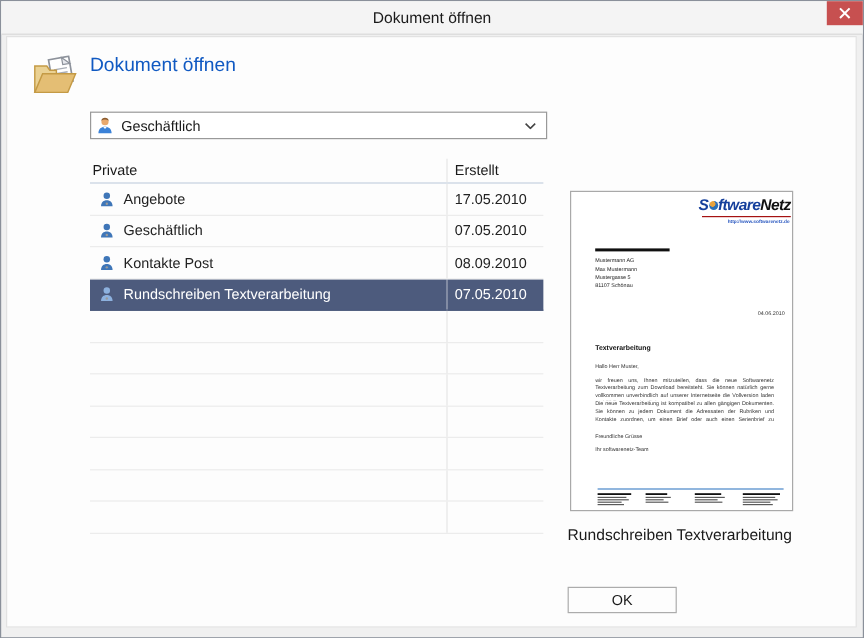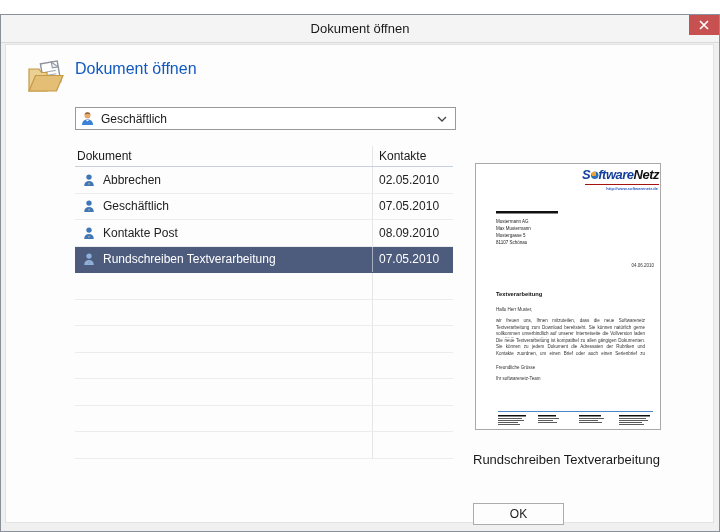--- a/index.html
+++ b/index.html
@@ -1,19 +1,19 @@
 <!DOCTYPE html>
 <html><head>
 <meta charset="utf-8">
 <style>
   * { margin:0; padding:0; box-sizing:border-box; }
   html,body { width:720px; height:532px; font-family:"Liberation Sans", sans-serif; background:#fff; }
   body { position:relative; overflow:hidden; }
 
-  .dialog { position:absolute; inset:0; border:1px solid #8a909a; background:#f0f0f0;margin-top:14px; }
+  .dialog { position:absolute; inset:0; border:1px solid #8a909a; background:#f0f0f0; }
 
   
   .titlebar { position:absolute; left:0; right:0; top:0; height:28px; background:#f4f4f4;
               border-bottom:1px solid #d9d9d9; }
   .titlebar .title { position:absolute; left:0; right:0; top:6px; text-align:center;
                      font-size:13px; color:#1a1a1a; }
   .close-btn { position:absolute; top:0; right:0; width:30px; height:20px; background:#c75050;
                display:flex; align-items:center; justify-content:center; cursor:pointer; }
 
   
@@ -40,21 +40,21 @@
   .trow { display:flex; height:26.5px; align-items:stretch; border-bottom:1px solid #ececec; }
   .cell-doc { flex:1; display:flex; align-items:center; }
   .cell-doc svg { margin-left:7px; width:14px; height:14px; flex:none; }
   .doc-name { margin-left:7px; white-space:nowrap; }
   .cell-date { width:81px; padding-left:6px; border-left:1px solid #e6e6e6;
                display:flex; align-items:center; }
   .trow.selected { background:#4d5b7d; color:#fff; border-bottom-color:#4d5b7d; }
   .trow.selected .cell-date { border-left-color:rgba(255,255,255,.5); }
 
   
-  .preview-panel { position:absolute; left:469px; top:118px; width:186px; height:267px;
+  .preview-panel { position:absolute; left:469px; top:128px; width:186px; height:267px;
                    border:1px solid #a9a9a9; background:#fff; overflow:hidden; }
   .letter-inner { position:absolute; left:0; top:0; width:372px; height:534px;
                   transform:scale(.5); transform-origin:0 0; color:#333; }
   .lt-logo { position:absolute; top:8px; right:6px; font-size:26px; font-weight:bold; font-style:italic;
              letter-spacing:-1px; color:#16409c; white-space:nowrap; line-height:26px; text-align:right; }
   .lt-logo .globe { display:inline-block; width:15px; height:15px; border-radius:50%;
                     background:radial-gradient(circle at 38% 32%, #e8a33d 0 32%, #2a70b8 38%);
                     margin:0 0 0 1px; }
   .lt-logo .netz { color:#111; }
   .lt-logoline { position:absolute; top:40px; right:6px; width:148px; border-top:2px solid #a51212; }
@@ -121,35 +121,35 @@
         <path d="M6 8.9 l1.5 1.6 l1.5 -1.6 z" fill="#fff"></path>
       </svg>
       <span class="combo-value">Geschäftlich</span>
       <svg class="chev" width="10" height="6" viewBox="0 0 10 6">
         <path d="M1 1 L5 5 L9 1" stroke="#444" stroke-width="1.3" fill="none"></path>
       </svg>
     </div>
 
     <div class="table">
       <div class="thead">
-        <div class="th-doc">Dokument</div>
-        <div class="th-date">Kontakte</div>
+        <div class="th-doc">Private</div>
+        <div class="th-date">Erstellt</div>
       </div>
       <div>
           <div class="trow">
             <div class="cell-doc">
               <svg viewBox="0 0 14 14">
      <circle cx="7" cy="4.1" r="2.7" fill="#3f76b8"></circle>
      <path d="M2.2 12.9 C2.2 9.6 4.3 7.9 7 7.9 C9.7 7.9 11.8 9.6 11.8 12.9 Z" fill="#3f76b8"></path>
      <circle cx="7" cy="10.8" r="1" fill="#9b9b9b"></circle>
    </svg>
-              <span class="doc-name">Abbrechen</span>
-            </div>
-            <div class="cell-date">
-              <span>02.05.2010</span>
+              <span class="doc-name">Angebote</span>
+            </div>
+            <div class="cell-date">
+              <span>17.05.2010</span>
             </div>
           </div>
           <div class="trow">
             <div class="cell-doc">
               <svg viewBox="0 0 14 14">
      <circle cx="7" cy="4.1" r="2.7" fill="#3f76b8"></circle>
      <path d="M2.2 12.9 C2.2 9.6 4.3 7.9 7 7.9 C9.7 7.9 11.8 9.6 11.8 12.9 Z" fill="#3f76b8"></path>
      <circle cx="7" cy="10.8" r="1" fill="#9b9b9b"></circle>
    </svg>
               <span class="doc-name">Geschäftlich</span>

